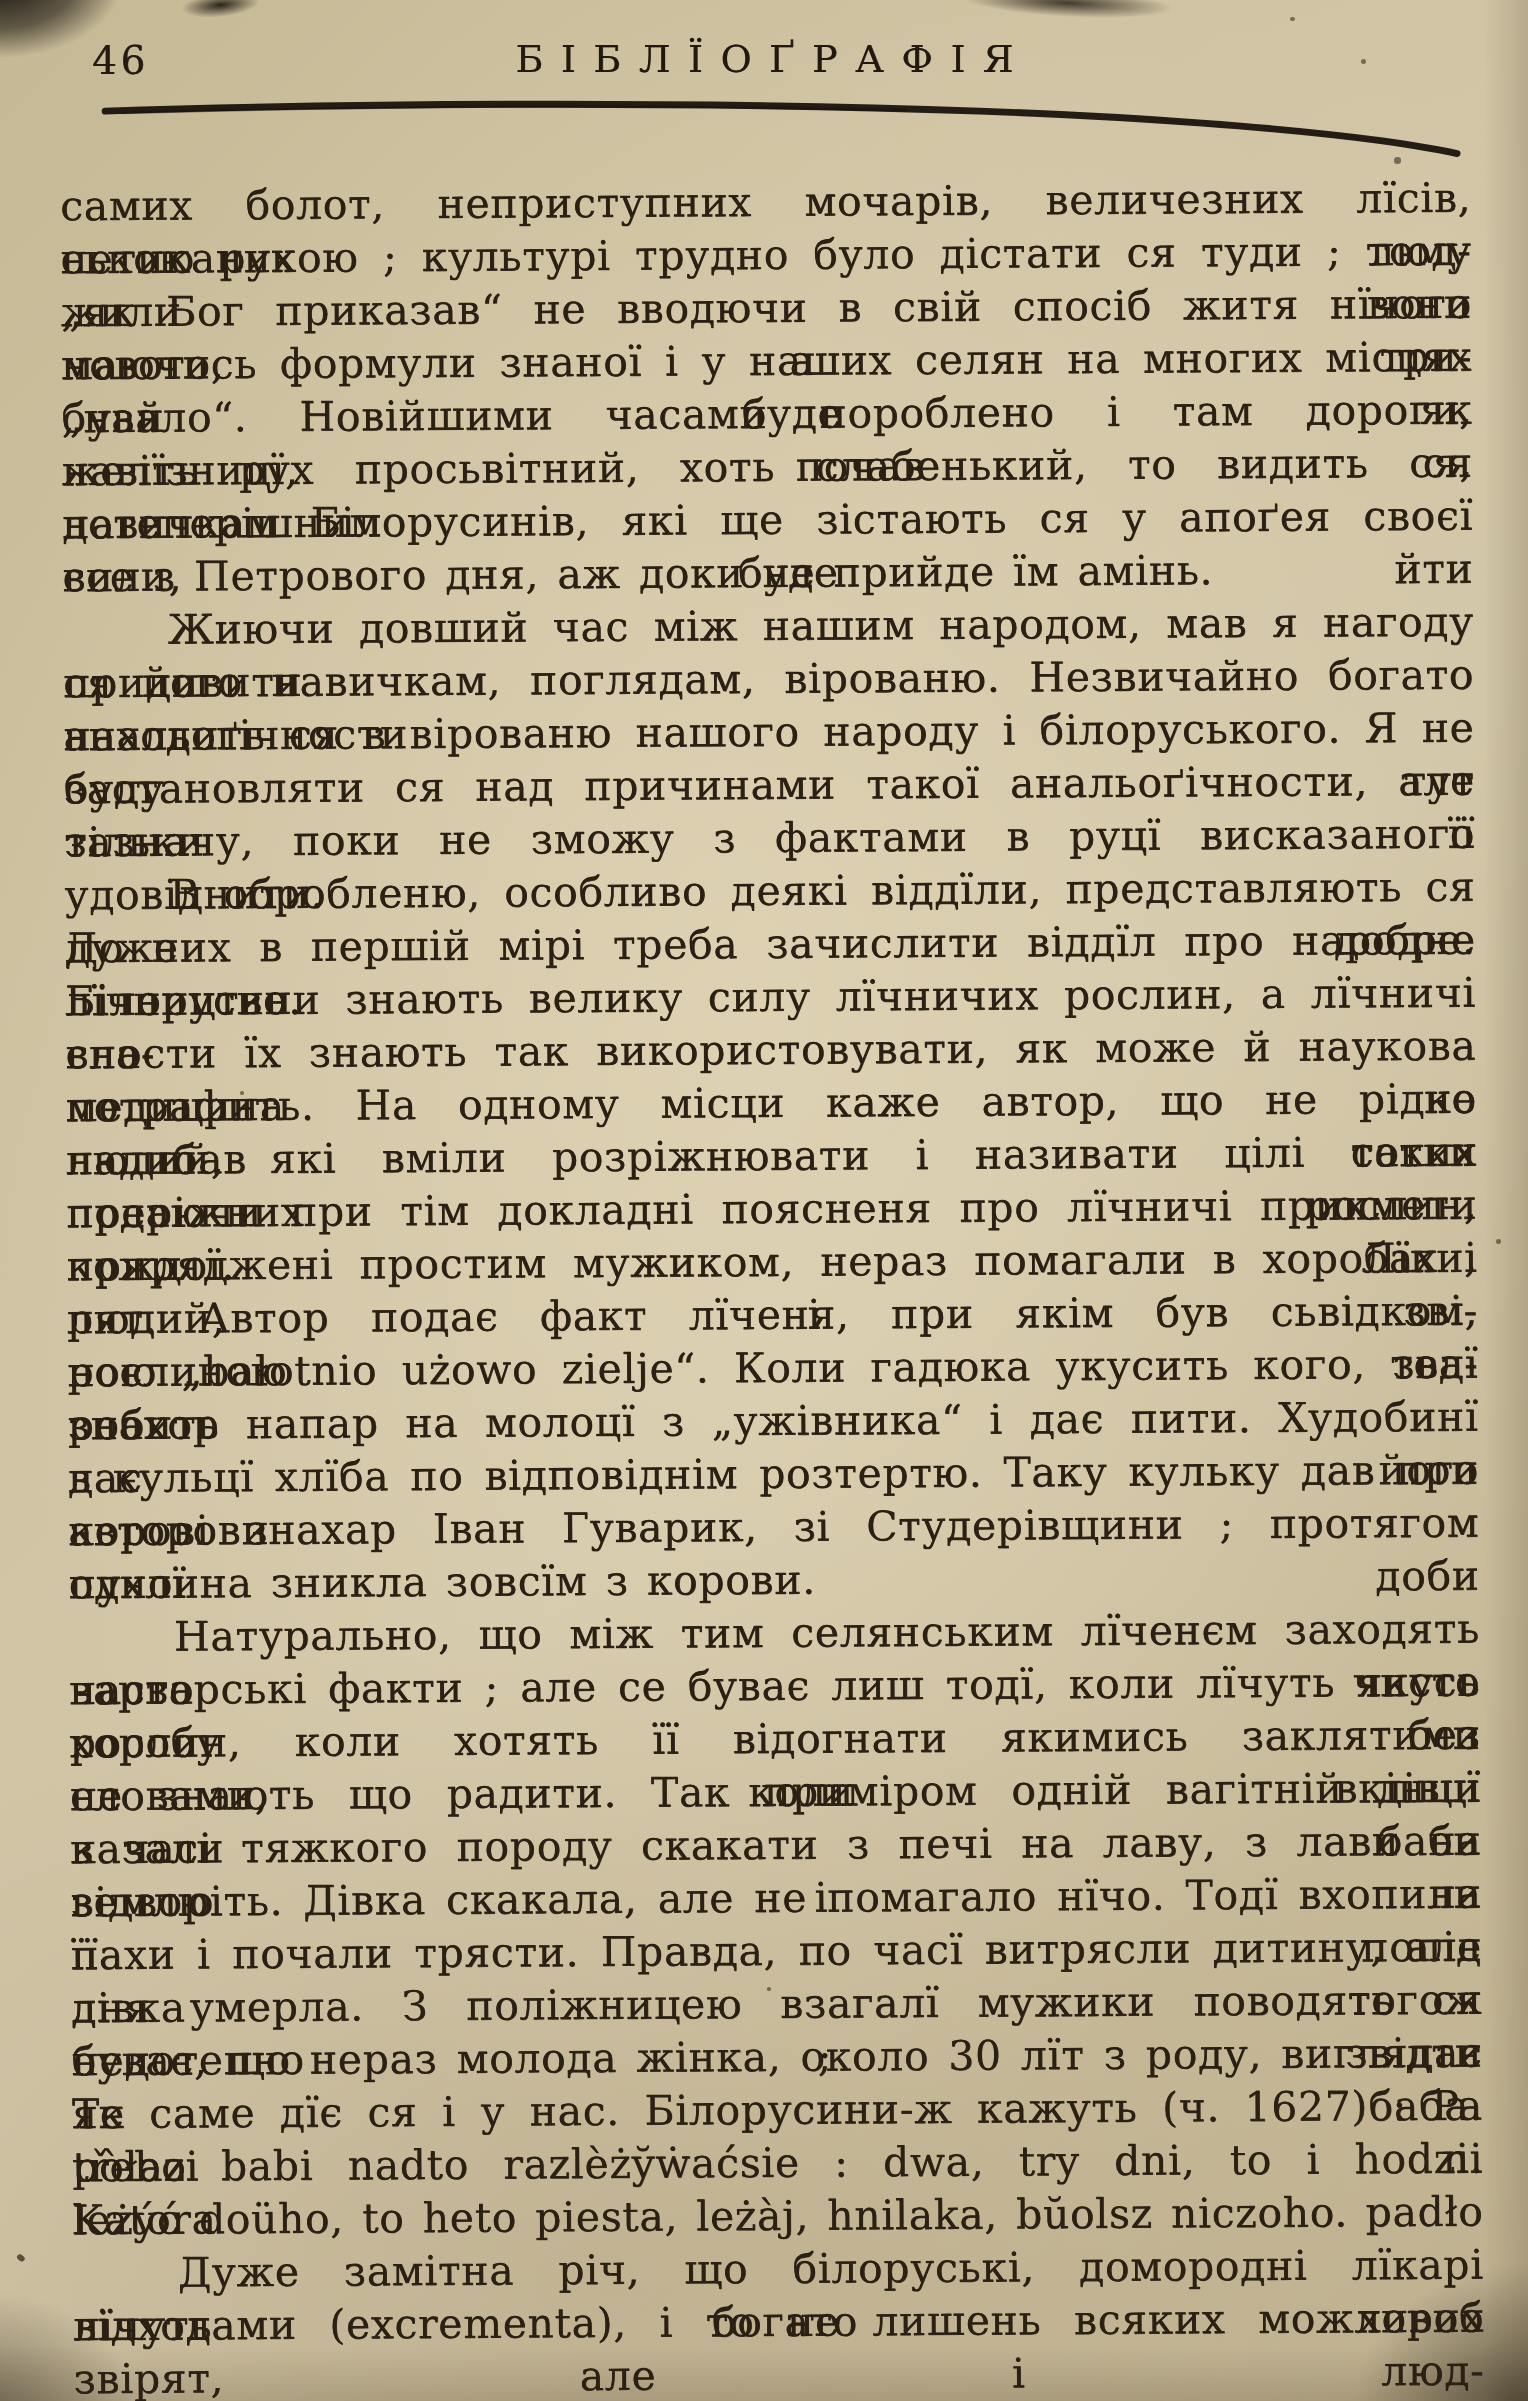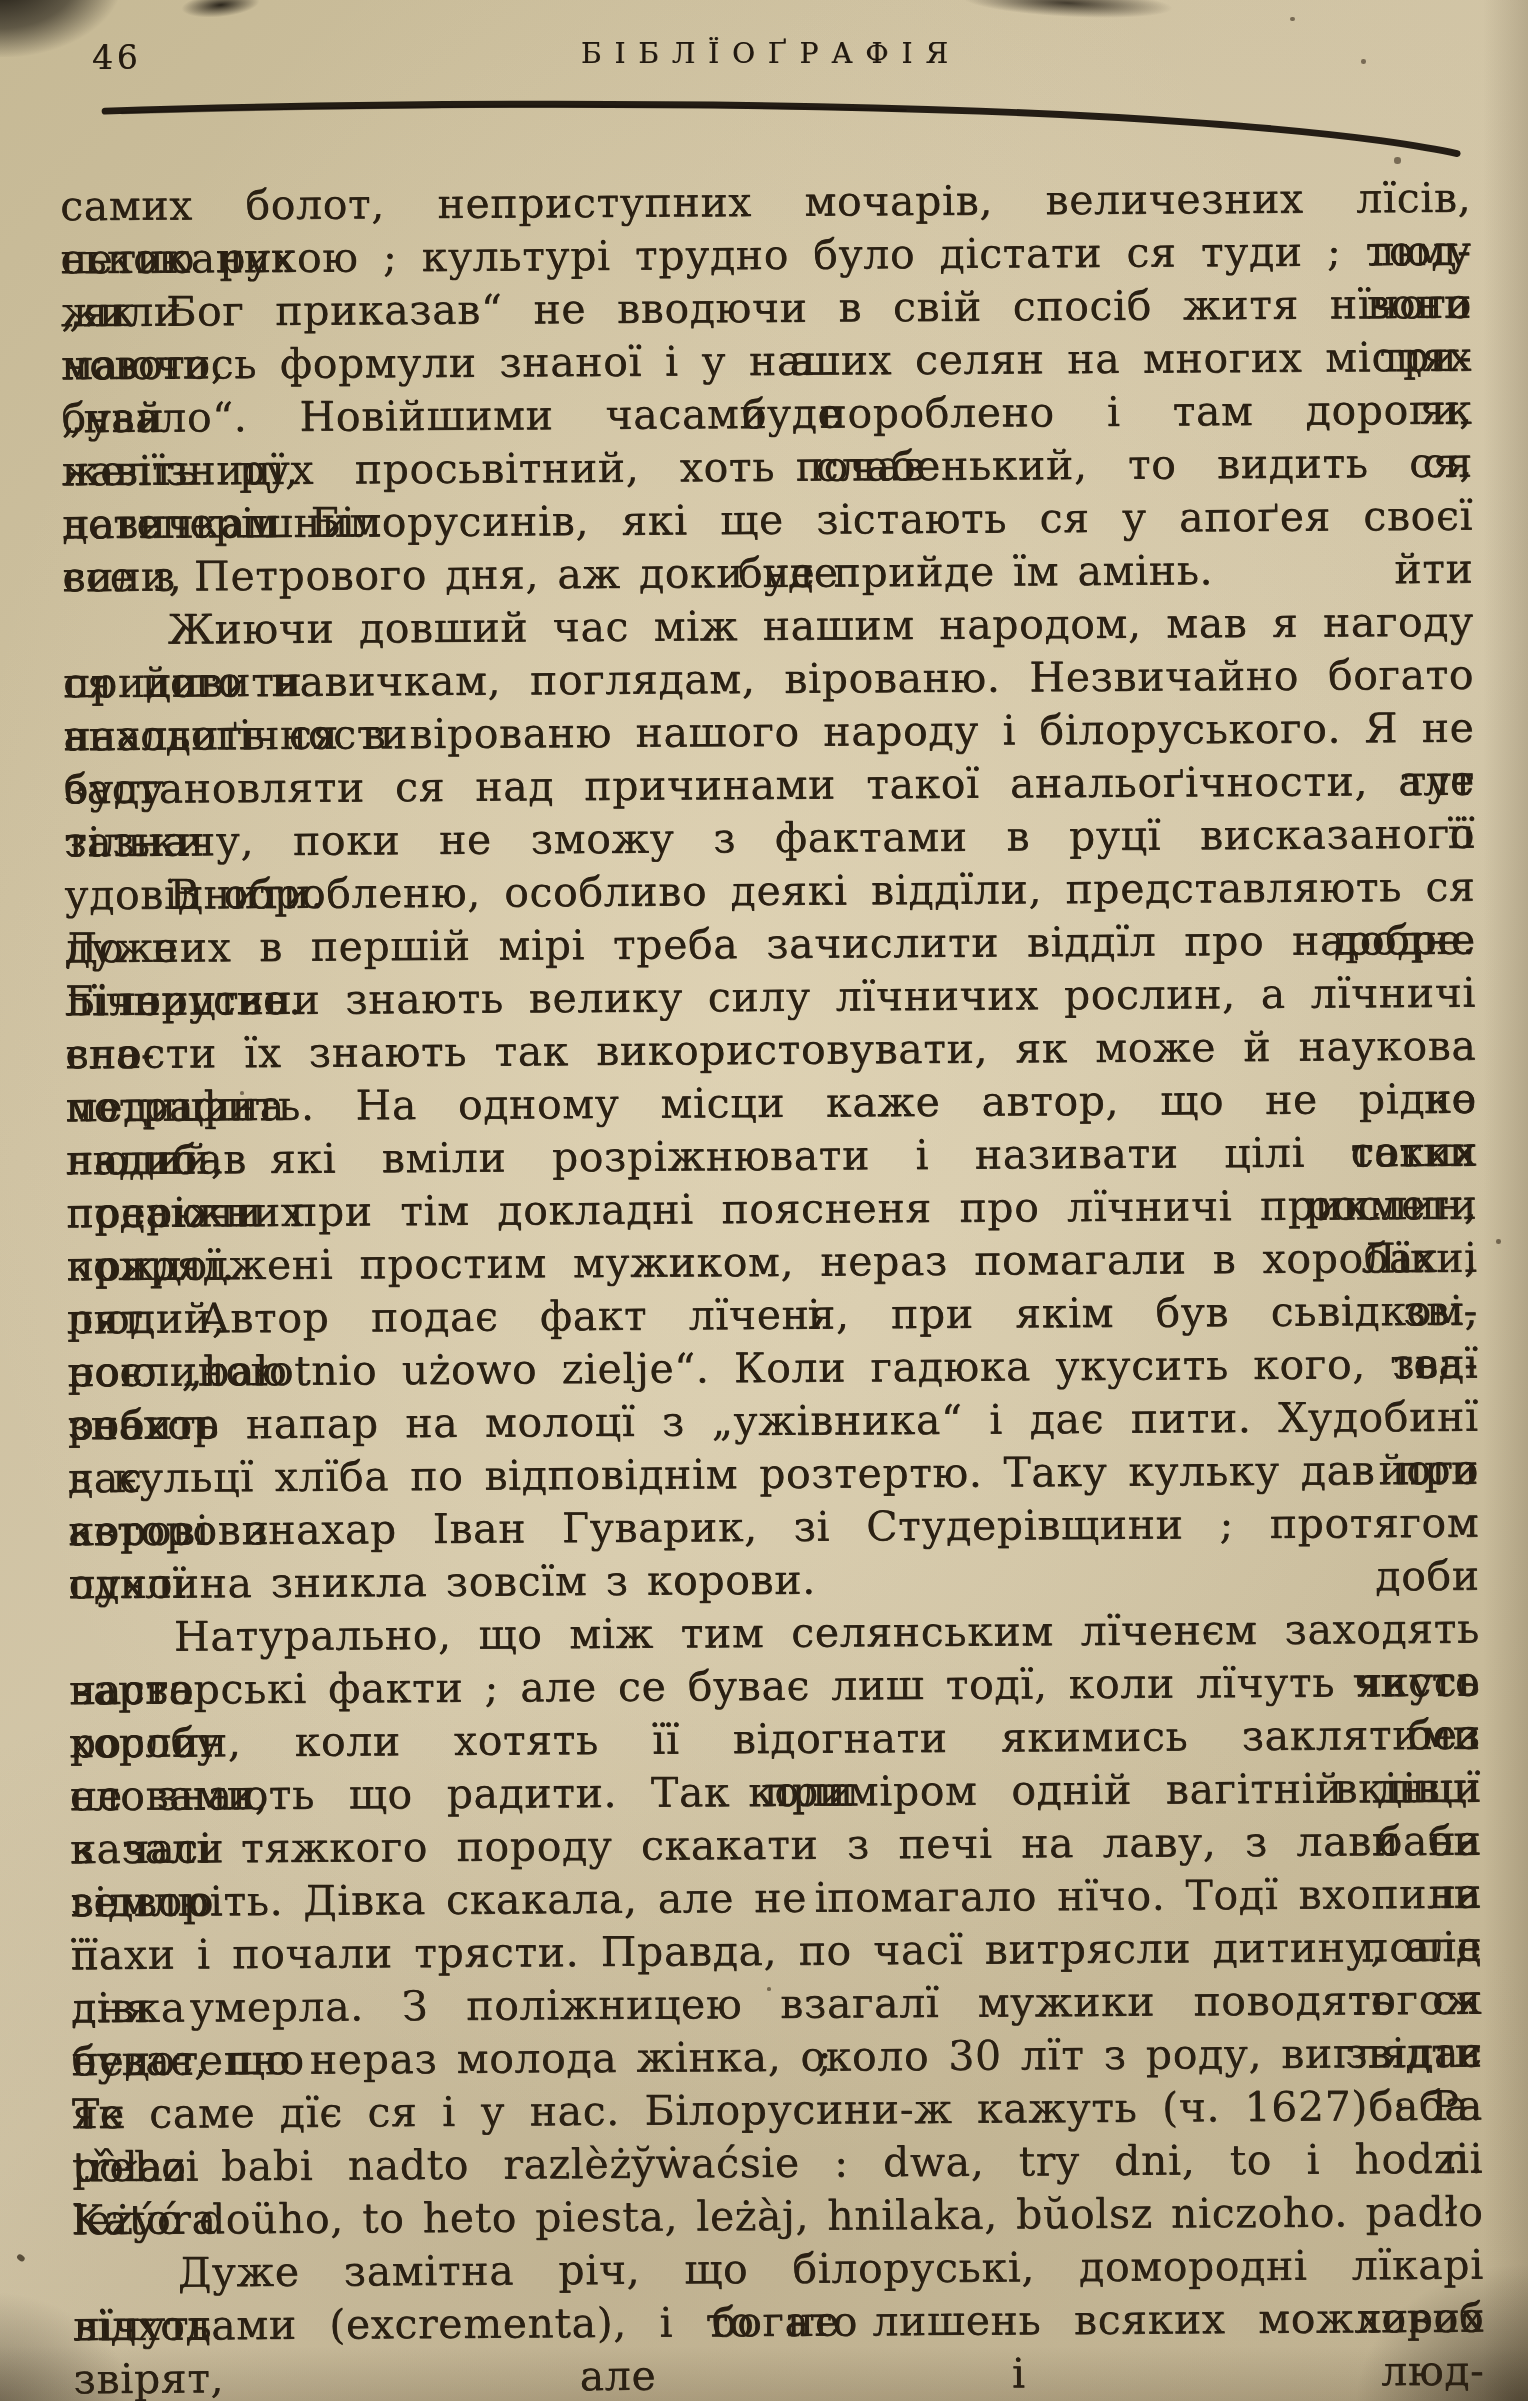--- a/index.html
+++ b/index.html
@@ -22,22 +22,22 @@
   .mark-top-b{left:961px;top:-11px;width:213px;height:28px;background:radial-gradient(ellipse, rgba(18,13,7,.75) 0%, rgba(18,13,7,0) 70%);transform:rotate(3deg);border-radius:50%;}
   .edge-right{right:-37px;top:0;width:83px;height:2401px;background:linear-gradient(to left, rgba(70,55,32,.35), rgba(70,55,32,0));}
   .edge-bottom{left:0;bottom:-28px;width:1529px;height:83px;background:linear-gradient(to top, rgba(70,55,32,.30), rgba(70,55,32,0));}
   .corner-br{right:-65px;bottom:-65px;width:240px;height:203px;background:radial-gradient(ellipse at 70% 70%, rgba(25,18,9,.55) 0%, rgba(25,18,9,0) 70%);}
   .corner-bl{left:-65px;bottom:-55px;width:203px;height:166px;background:radial-gradient(ellipse at 25% 75%, rgba(25,18,9,.45) 0%, rgba(25,18,9,0) 70%);}
   .speck{position:absolute;width:4.6px;height:4.6px;border-radius:50%;background:rgba(45,33,18,.55);}
   .pen-dot{position:absolute;left:16.6px;top:2255px;width:8.3px;height:5.5px;border-radius:50%;background:rgba(40,30,16,.7);transform:rotate(35deg);}
 
   
   .header{position:absolute;left:0;top:31px;width:100%;height:65px;}
-  .page-number{position:absolute;left:92px;top:7.4px;font-size:33px;letter-spacing:3.7px;color:#241b10;text-shadow:0.4px 0.4px 0.5px rgba(30,20,10,.7);}
-  .running-title{position:absolute;left:0;top:5.5px;width:100%;text-align:center;font-size:28px;letter-spacing:.46em;text-indent:.46em;color:#211910;text-shadow:0.4px 0.4px 0.6px rgba(30,20,10,.65);}
+  .page-number{position:absolute;left:92px;top:7.4px;font-size:39px;letter-spacing:3.7px;color:#241b10;text-shadow:0.4px 0.4px 0.5px rgba(30,20,10,.7);}
+  .running-title{position:absolute;left:0;top:5.5px;width:100%;text-align:center;font-size:38px;letter-spacing:.46em;text-indent:.46em;color:#211910;text-shadow:0.4px 0.4px 0.6px rgba(30,20,10,.65);}
   .rule-svg{position:absolute;left:0;top:89px;width:1529px;height:83px;}
 
   
   .text-block{
     position:absolute;left:60px;top:176px;width:1411px;
     transform:rotate(-0.35deg);transform-origin:50% 0;
     font-size:41px;line-height:53px;
     letter-spacing:0.6px;word-spacing:4.6px;
     color:#2a2013;
     text-shadow:0.3px 0.3px 0.4px rgba(35,24,12,.78);

